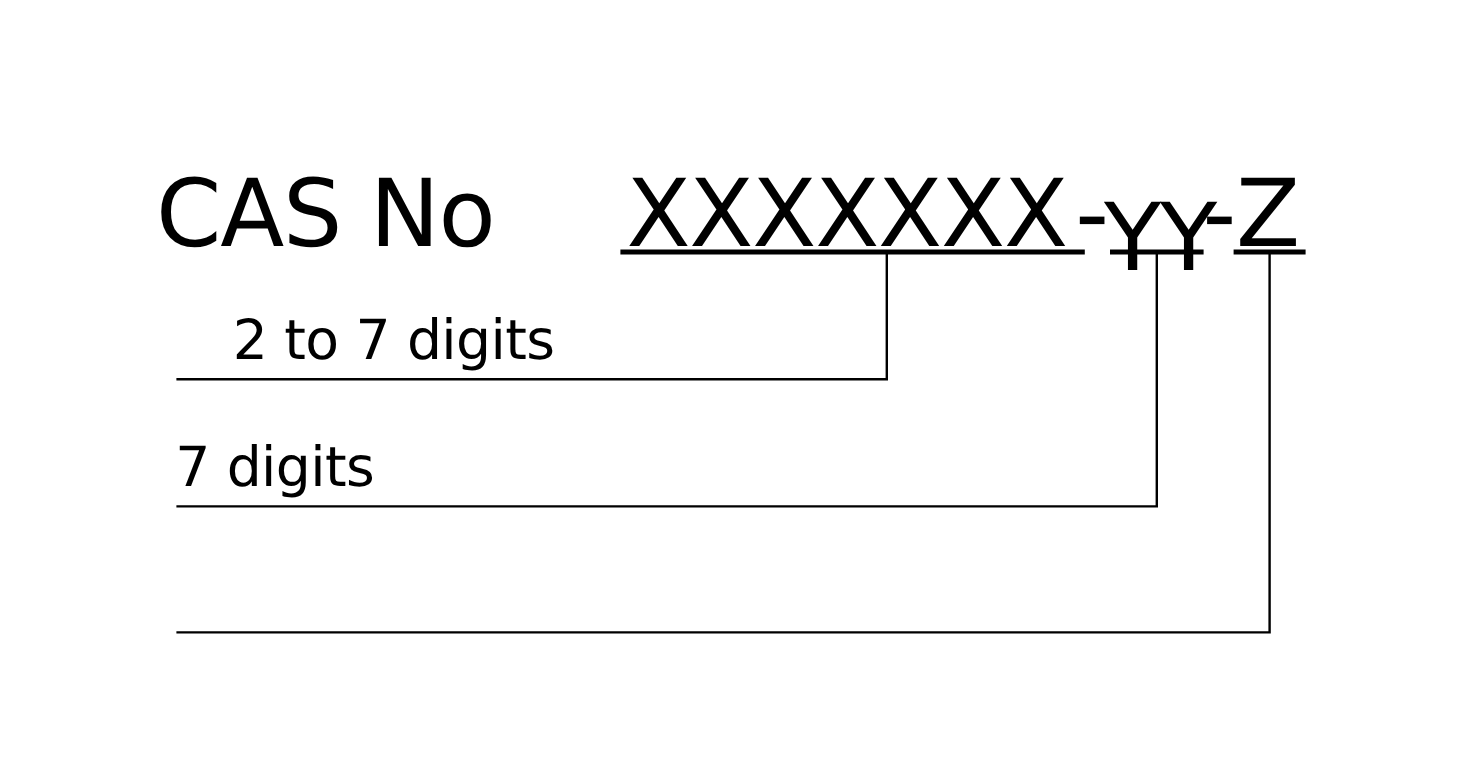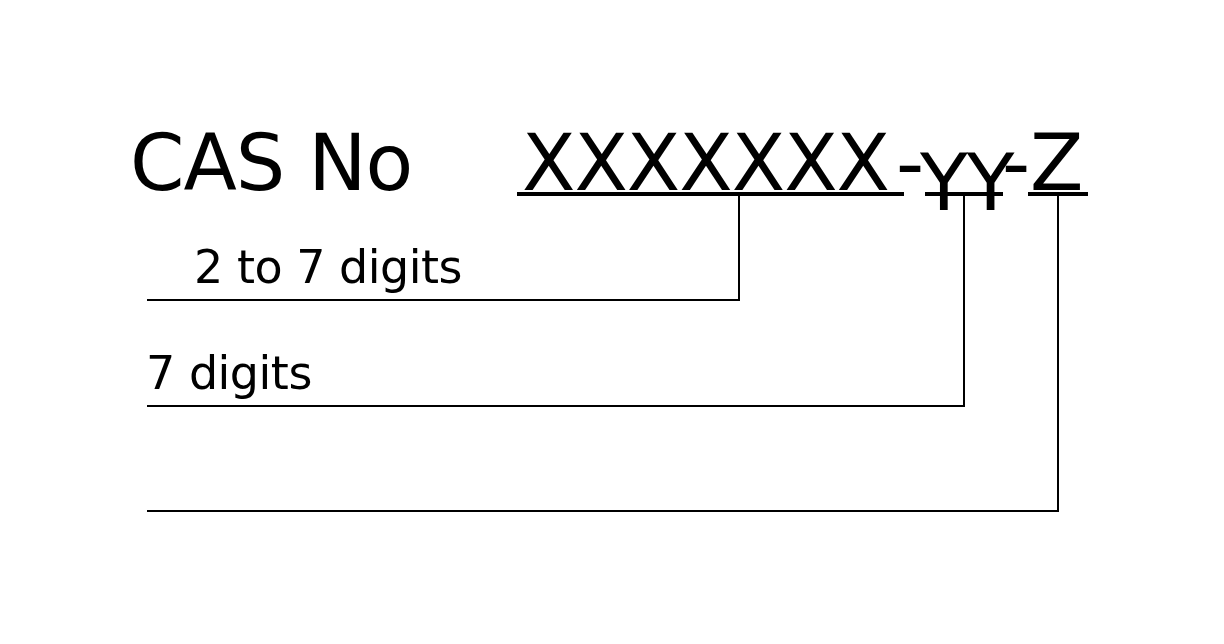--- a/index.html
+++ b/index.html
@@ -10,21 +10,21 @@
     body {
       width: 1224px;
       height: 644px;
       position: relative;
       overflow: hidden;
       font-family: "DejaVu Sans", sans-serif;
       color: #000000;
     }
     .diagram {
       position: absolute;
-      left: 0; top: 0;
+      left: 0; top: 16px;
       width: 1224px;
       height: 616px;
     }
     .label-big {
       position: absolute;
       font-size: 78px;
       line-height: 78px;
       white-space: nowrap;
       letter-spacing: -1px;
     }

